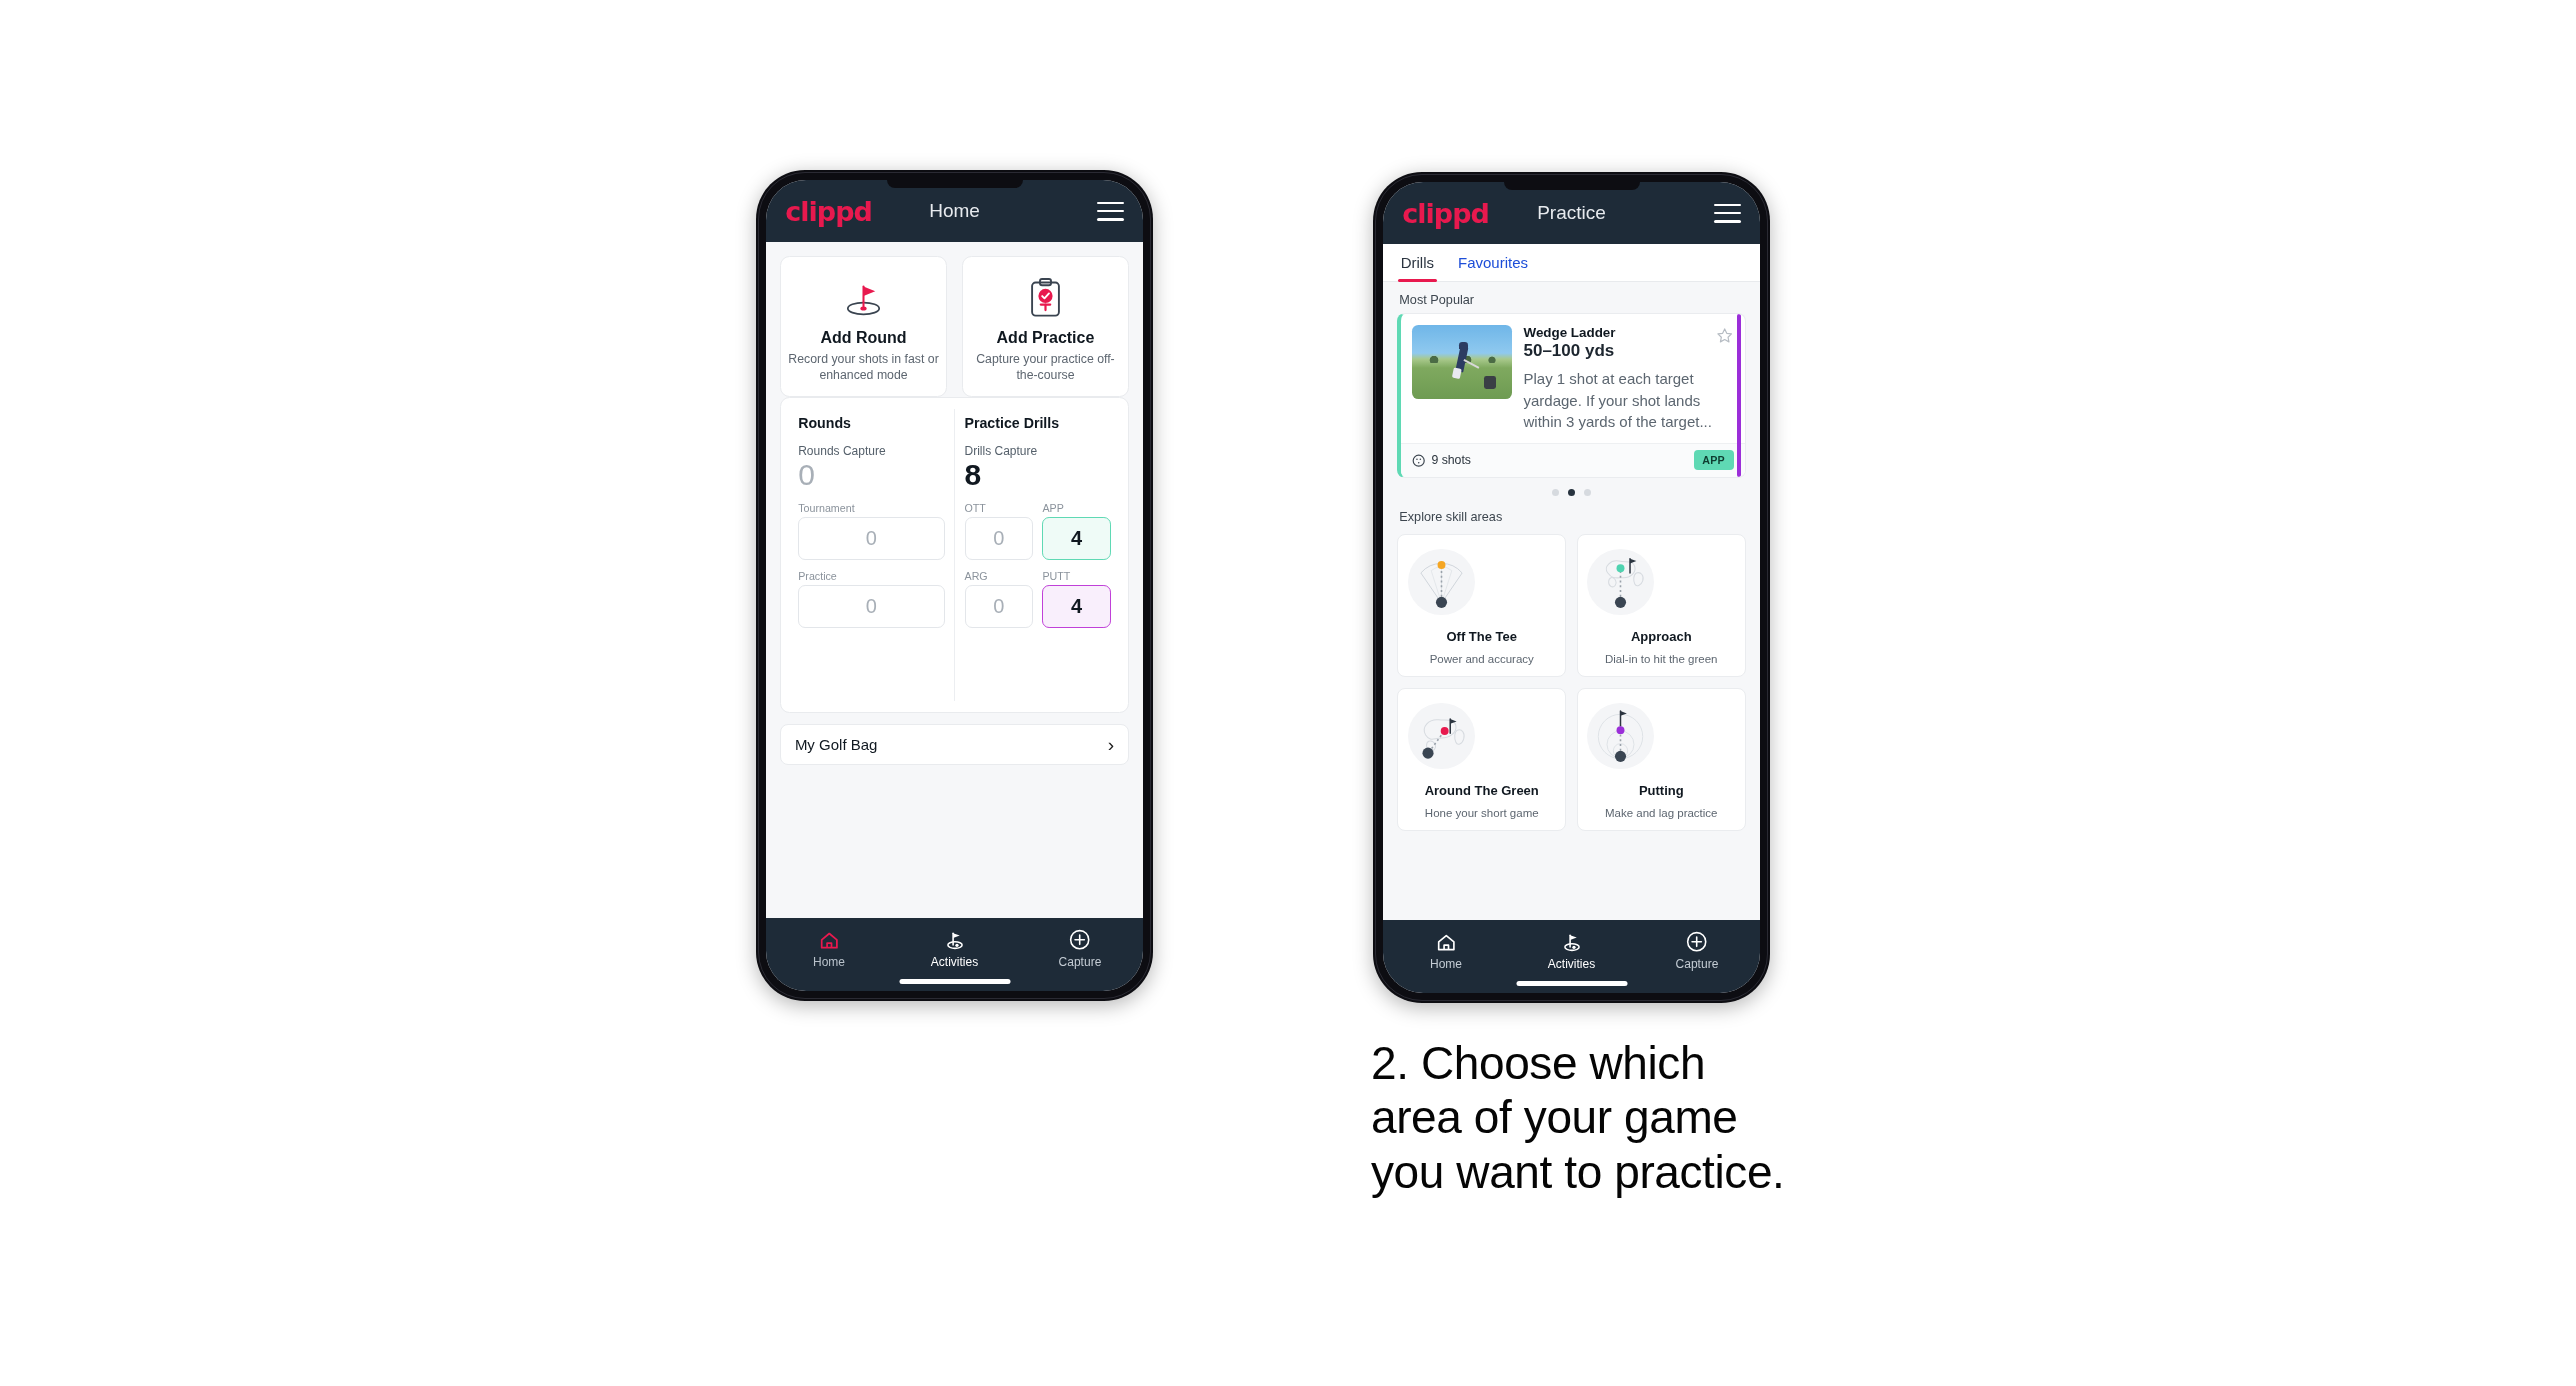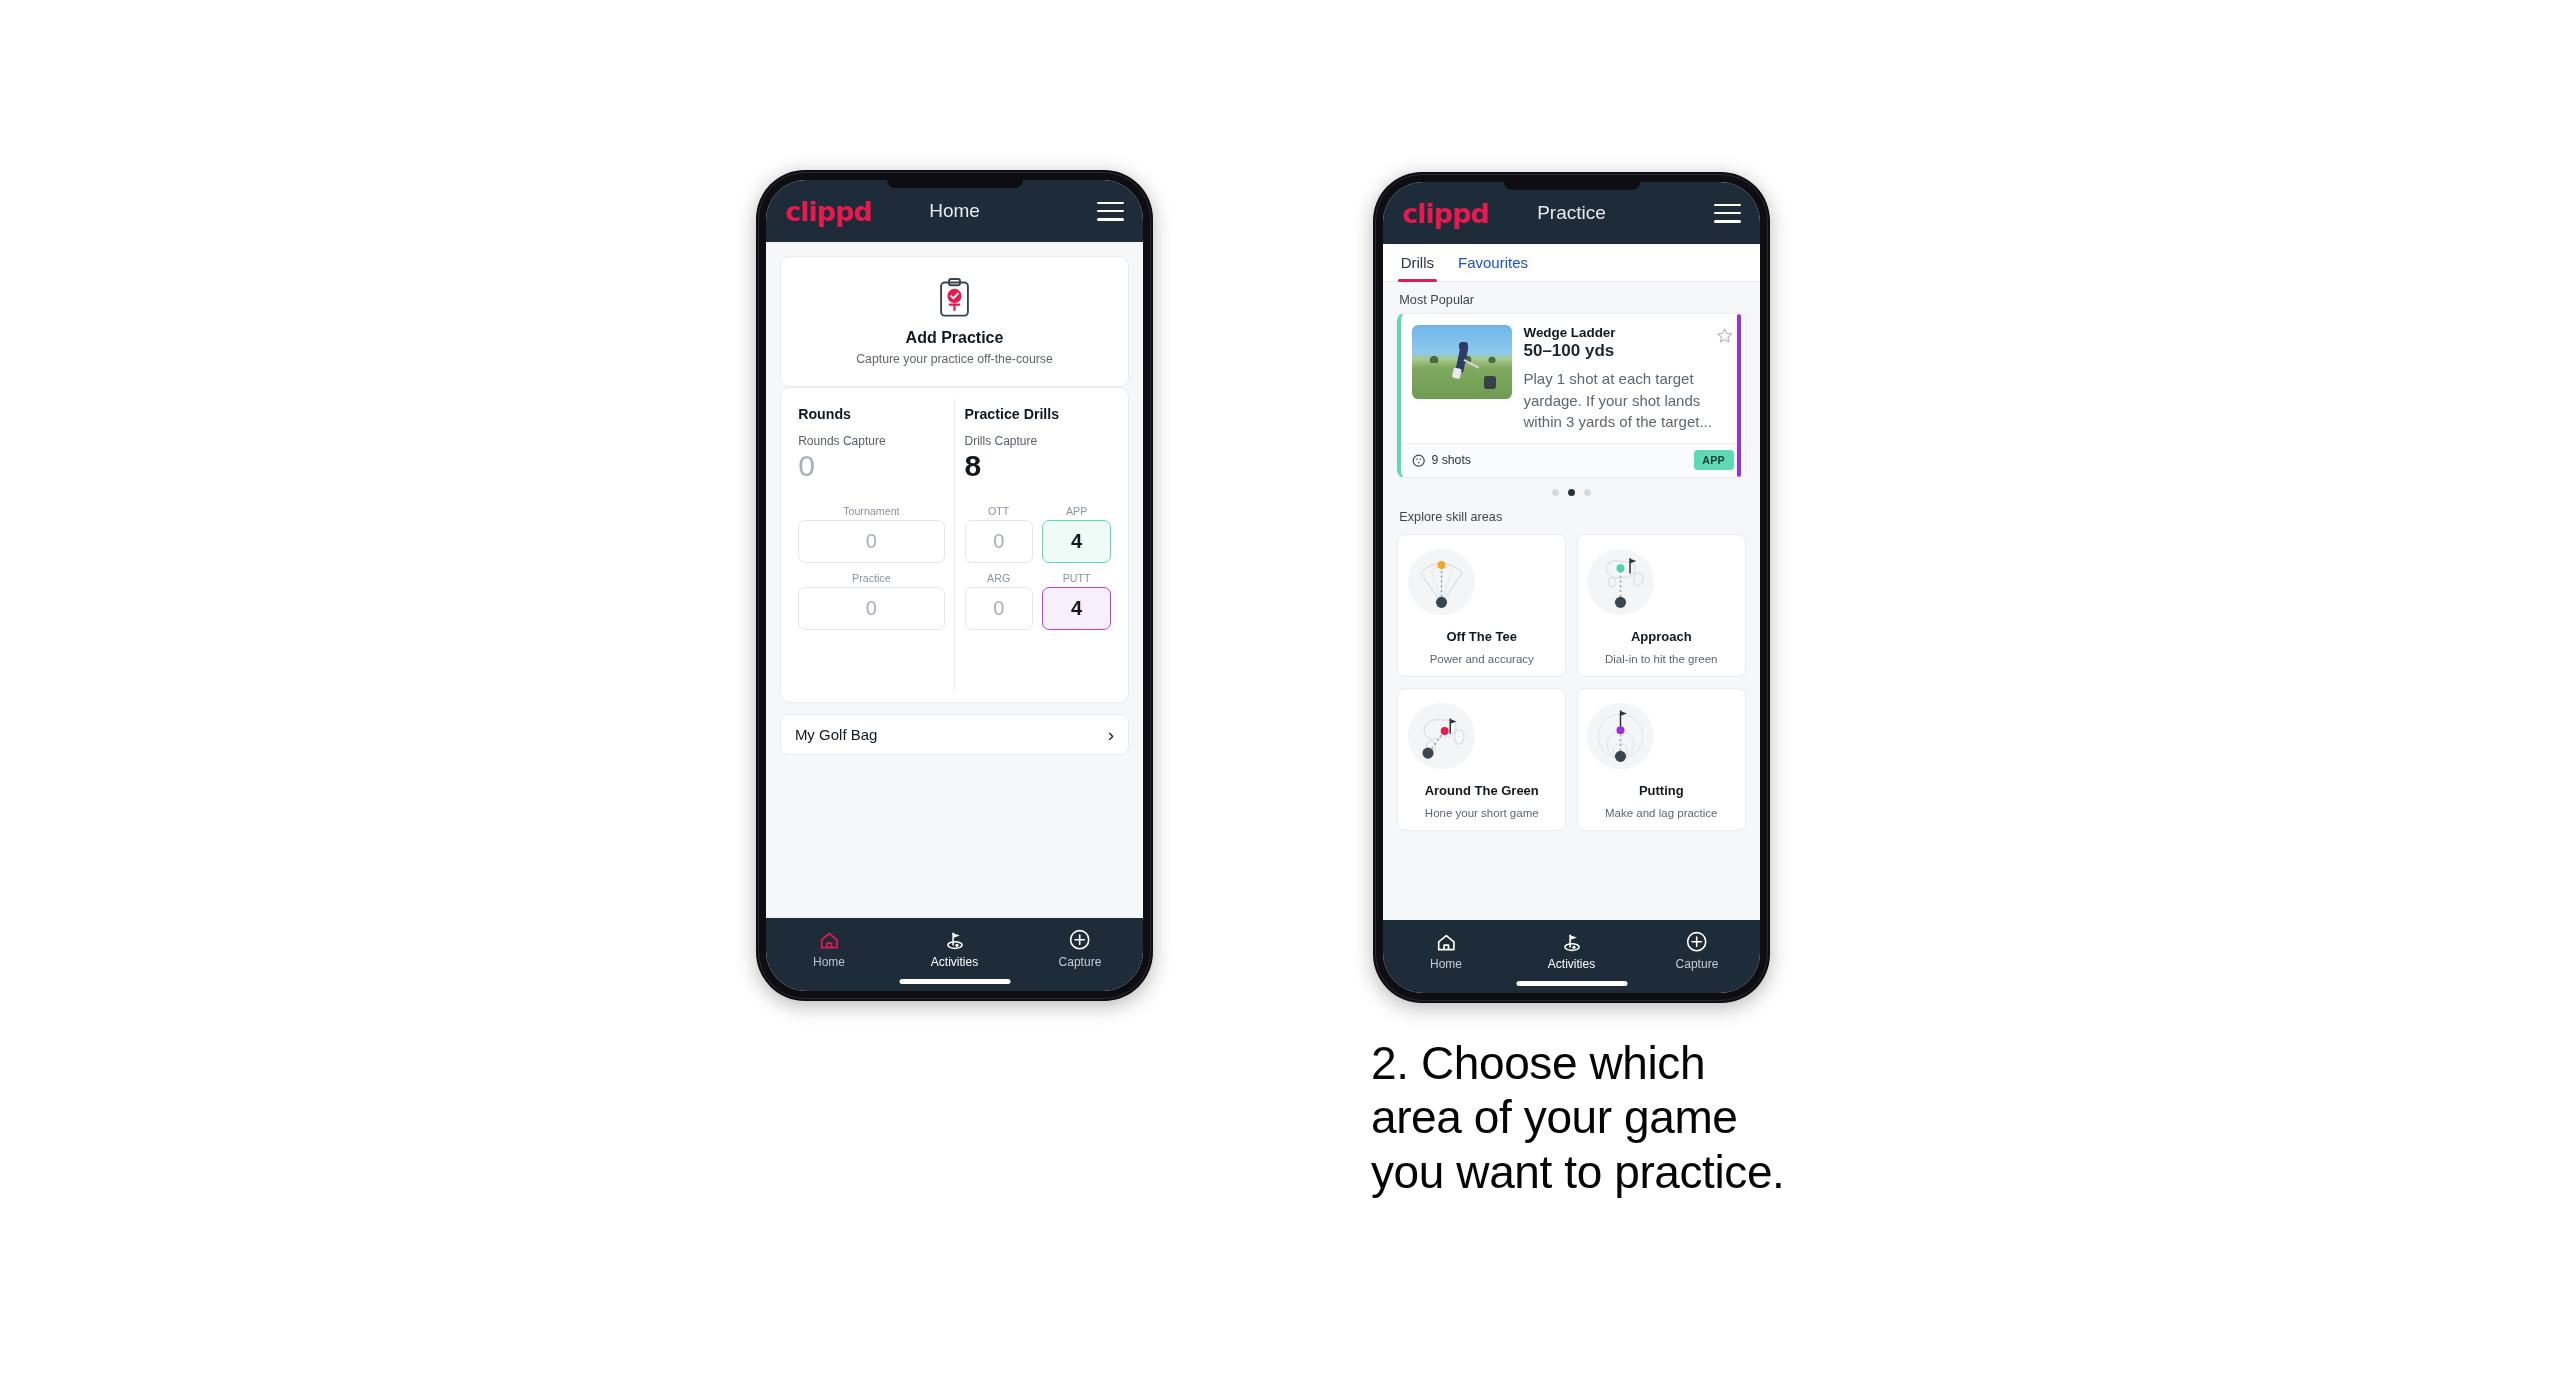--- a/index.html
+++ b/index.html
@@ -112,21 +112,21 @@
     min-height: 316px;
   }
   .stat-col { flex: 1 1 0; padding: 6.3px 9.5px; }
   .stat-col + .stat-col { border-left: 0.8px solid #eceef1; }
   .stat-h { font-size: 14.2px; font-weight: 700; color: #101820; }
   .stat-lbl { font-size: 12px; color: #55606b; margin-top: 12.7px; }
   .stat-big { font-size: 30px; font-weight: 700; line-height: 1.05; margin-top: 1.6px; }
   .stat-big.zero { color: #a8afb7; font-weight: 400; }
   .stat-big.dark { color: #101820; }
 
-  .mini-grid { margin-top: 23px; text-align: center; }
+  .mini-grid { margin-top: 11px; }
   .mini-row { display: flex; gap: 9.5px; }
   .mini { flex: 1 1 0; margin-bottom: 9.5px; }
   .mini.full { width: 100%; }
   .mini-cap { font-size: 10.7px; color: #8b939c; margin-bottom: 3.2px; }
   .mini-box {
     height: 43px; border-radius: 7.1px;
     border: 0.8px solid #e3e6ea; background: #fff;
     display: flex; align-items: center; justify-content: center;
     font-size: 20px; color: #a8afb7;
   }
@@ -303,20 +303,32 @@
         <div class="burger">
             <i></i>
             <i></i>
             <i></i>
           </div>
       </div>
 
       <div class="body">
 
         <div class="p1-top">
+          <div class="action-card">
+            <div class="action-icon">
+              <svg width="47" height="41" viewBox="0 0 60 52">
+                <ellipse cx="30" cy="40" rx="20" ry="7.5" fill="none" stroke="#3a4450" stroke-width="2.2"></ellipse>
+                <path d="M30 40 L30 12" stroke="#e8194e" stroke-width="2.6" stroke-linecap="round"></path>
+                <path d="M30 12 L45 18 L30 24 Z" fill="#e8194e"></path>
+                <ellipse cx="30" cy="40" rx="4" ry="2.6" fill="#e8194e"></ellipse>
+              </svg>
+            </div>
+            <div class="action-title">Add Round</div>
+            <div class="action-sub">Record your shots in fast or enhanced mode</div>
+          </div>
           <div class="action-card">
             <div class="action-icon">
               <svg width="41" height="43" viewBox="0 0 52 54">
                 <rect x="9" y="8" width="34" height="42" rx="4.5" fill="none" stroke="#3a4450" stroke-width="2.4"></rect>
                 <rect x="19" y="3.5" width="14" height="8" rx="2.6" fill="none" stroke="#3a4450" stroke-width="2.4"></rect>
                 <circle cx="26" cy="25" r="9" fill="#e8194e"></circle>
                 <path d="M21.8 25.2 L24.7 28.1 L30.4 21.8" fill="none" stroke="#fff" stroke-width="2.4" stroke-linecap="round" stroke-linejoin="round"></path>
                 <path d="M20 36 L32 36" stroke="#e8194e" stroke-width="2.8" stroke-linecap="round"></path>
                 <path d="M26 36 L26 43" stroke="#e8194e" stroke-width="2.8" stroke-linecap="round"></path>
               </svg>

